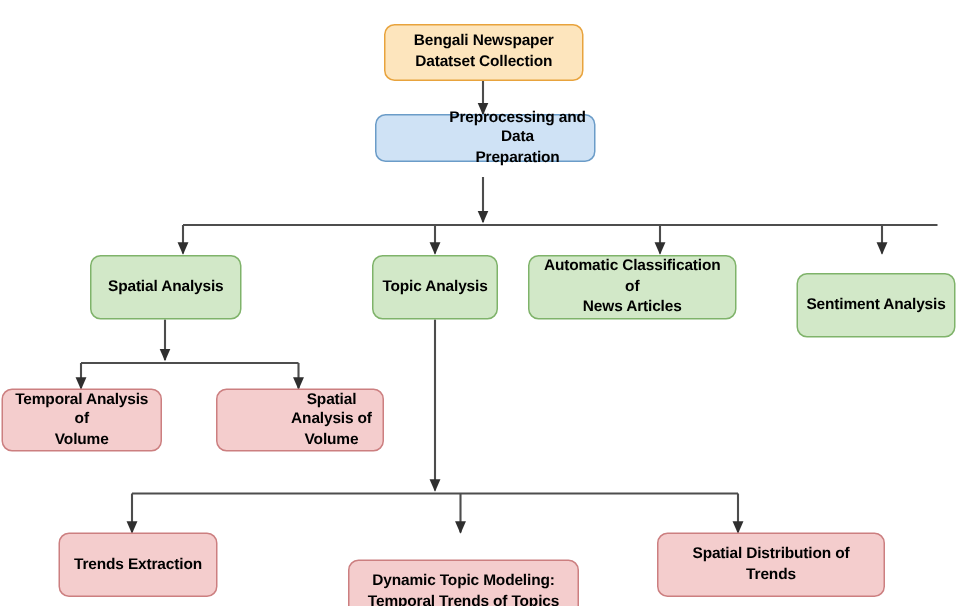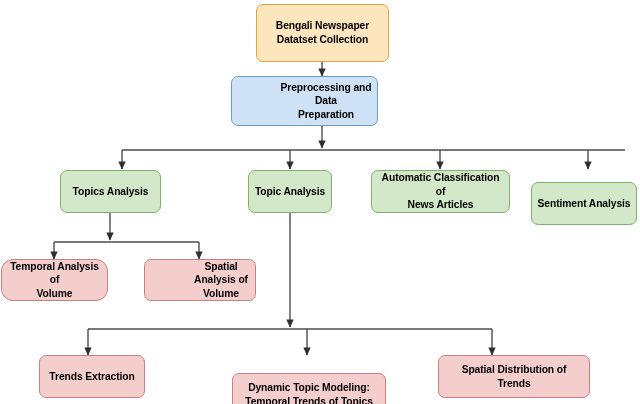--- a/index.html
+++ b/index.html
@@ -91,48 +91,48 @@
       <path d="M199,242 L199,259" marker-end="url(#arrowhead)"></path>
 
       <path d="M290,213 L290,327" marker-end="url(#arrowhead)"></path>
       <path d="M88,329 L492,329"></path>
       <path d="M88,329 L88,355" marker-end="url(#arrowhead)"></path>
       <path d="M307,329 L307,355" marker-end="url(#arrowhead)"></path>
       <path d="M492,329 L492,355" marker-end="url(#arrowhead)"></path>
     </g>
   </svg>
 
-  <div class="node n-source" style="left:256px; top:4px; width:133px; height:58px;">
+  <div class="node n-source" style="left:256px; top:16px; width:133px; height:38px;">
     <span class="node-label">Bengali Newspaper
 Datatset Collection</span>
   </div>
 
-  <div class="node n-process" style="left:231px; top:76px; width:147px; height:50px;padding-left:48px;">
+  <div class="node n-process" style="left:250px; top:76px; width:147px; height:32px;padding-left:48px;">
     <span class="node-label">Preprocessing and Data
 Preparation</span>
   </div>
 
   <div class="node n-analysis" style="left:60px; top:170px; width:101px; height:43px;">
-    <span class="node-label">Topics Analysis</span>
+    <span class="node-label">Spatial Analysis</span>
   </div>
 
   <div class="node n-analysis" style="left:248px; top:170px; width:84px; height:43px;">
     <span class="node-label">Topic Analysis</span>
   </div>
 
-  <div class="node n-analysis" style="left:371px; top:170px; width:139px; height:43px;">
+  <div class="node n-analysis" style="left:352px; top:170px; width:139px; height:43px;">
     <span class="node-label">Automatic Classification of
 News Articles</span>
   </div>
 
   <div class="node n-analysis" style="left:531px; top:170px; width:106px; height:43px;margin-top:12px;">
     <span class="node-label">Sentiment Analysis</span>
   </div>
 
-  <div class="node n-task" style="left:1px; top:259px; width:107px; height:42px;border-radius:12px;">
+  <div class="node n-task" style="left:1px; top:259px; width:107px; height:42px;">
     <span class="node-label">Temporal Analysis of
 Volume</span>
   </div>
 
   <div class="node n-task" style="left:144px; top:259px; width:112px; height:42px;padding-left:47px;">
     <span class="node-label">Spatial Analysis of
 Volume</span>
   </div>
 
   <div class="node n-task" style="left:39px; top:355px; width:106px; height:43px;">

